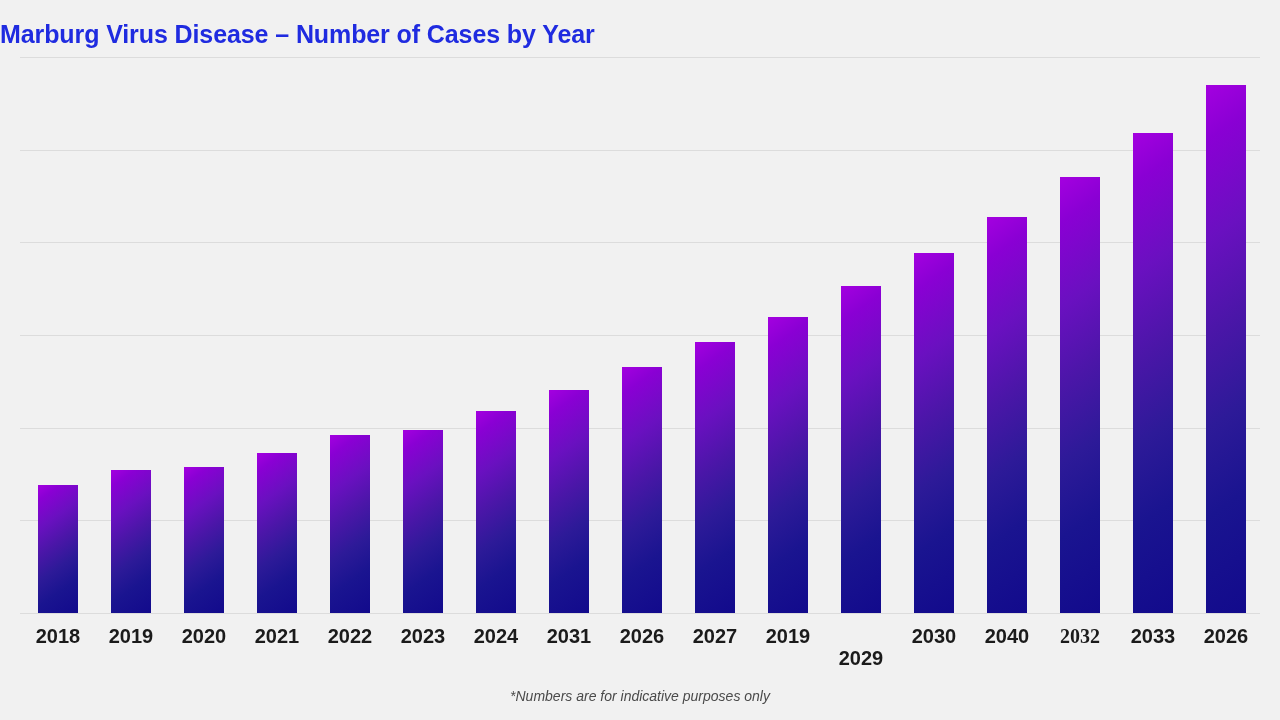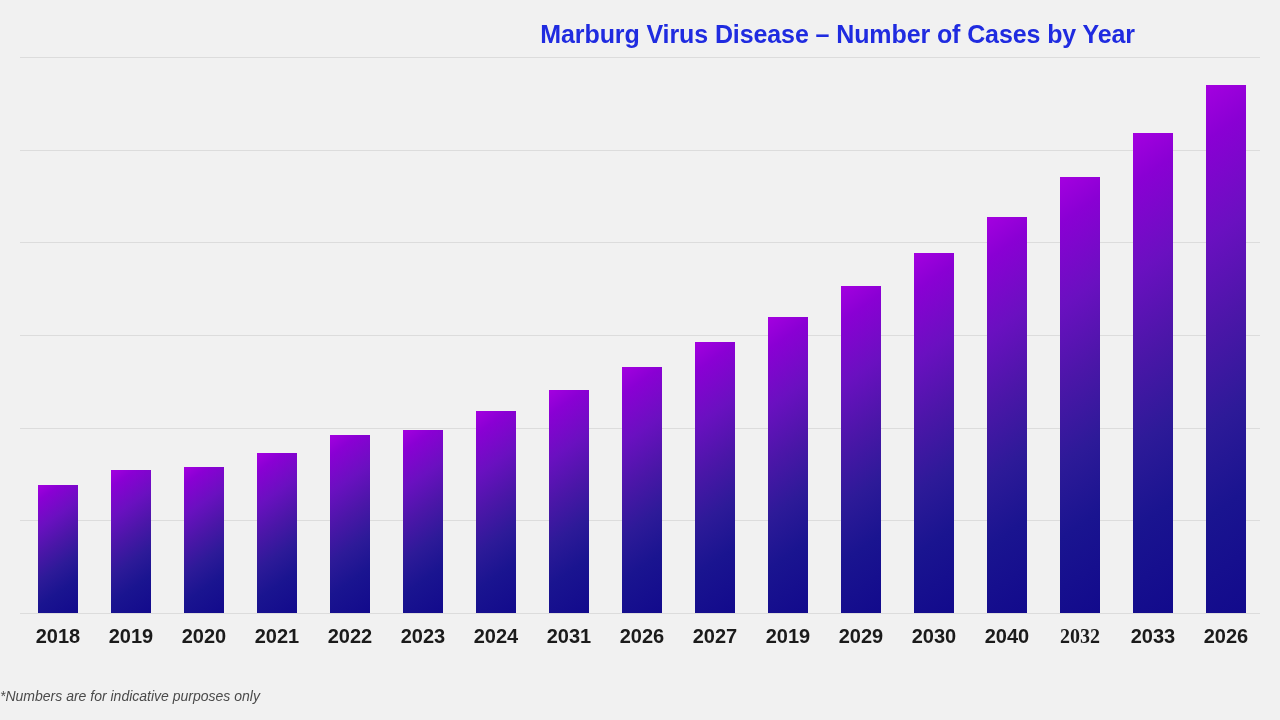--- a/index.html
+++ b/index.html
@@ -22,21 +22,21 @@
     height: 720px;
     position: relative;
   }
 
   
   .chart-title {
     position: absolute;
     top: 20px;
     left: 0;
     width: 1135px;
-    text-align: right;
+    text-align: left;
     font-size: 25px;
     font-weight: bold;
     color: #1f2be0;
     letter-spacing: -0.1px;
     white-space: nowrap;
   }
 
   
   .plot-area {
     position: absolute;
@@ -112,21 +112,21 @@
     color: #1b1b1b;
     white-space: nowrap;
   }
 
   
   .footnote {
     position: absolute;
     top: 688px;
     left: 0;
     width: 1280px;
-    text-align: left;
+    text-align: center;
     font-size: 14px;
     font-style: italic;
     color: #4a4a4a;
     white-space: nowrap;
   }
 </style>
 </head>
 <body>
 
 <div id="chart-root">
@@ -172,21 +172,21 @@
       <div class="xtick" style="left: 94px;">2019</div>
       <div class="xtick" style="left: 167px;">2020</div>
       <div class="xtick" style="left: 240px;">2021</div>
       <div class="xtick" style="left: 313px;">2022</div>
       <div class="xtick" style="left: 386px;">2023</div>
       <div class="xtick" style="left: 459px;">2024</div>
       <div class="xtick" style="left: 532px;">2031</div>
       <div class="xtick" style="left: 605px;">2026</div>
       <div class="xtick" style="left: 678px;">2027</div>
       <div class="xtick" style="left: 751px;">2019</div>
-      <div class="xtick" style="left: 824px;">2029</div>
+      <div class="xtick" style="left: 824px; margin-top: 22px;">2029</div>
       <div class="xtick" style="left: 897px;">2030</div>
       <div class="xtick" style="left: 970px;">2040</div>
       <div class="xtick" style="left: 1043px; font-family: Liberation Serif, serif;">2032</div>
       <div class="xtick" style="left: 1116px;">2033</div>
       <div class="xtick" style="left: 1189px;">2026</div>
     </div>
 
   <div class="footnote">*Numbers are for indicative purposes only</div>
 
 </div>

